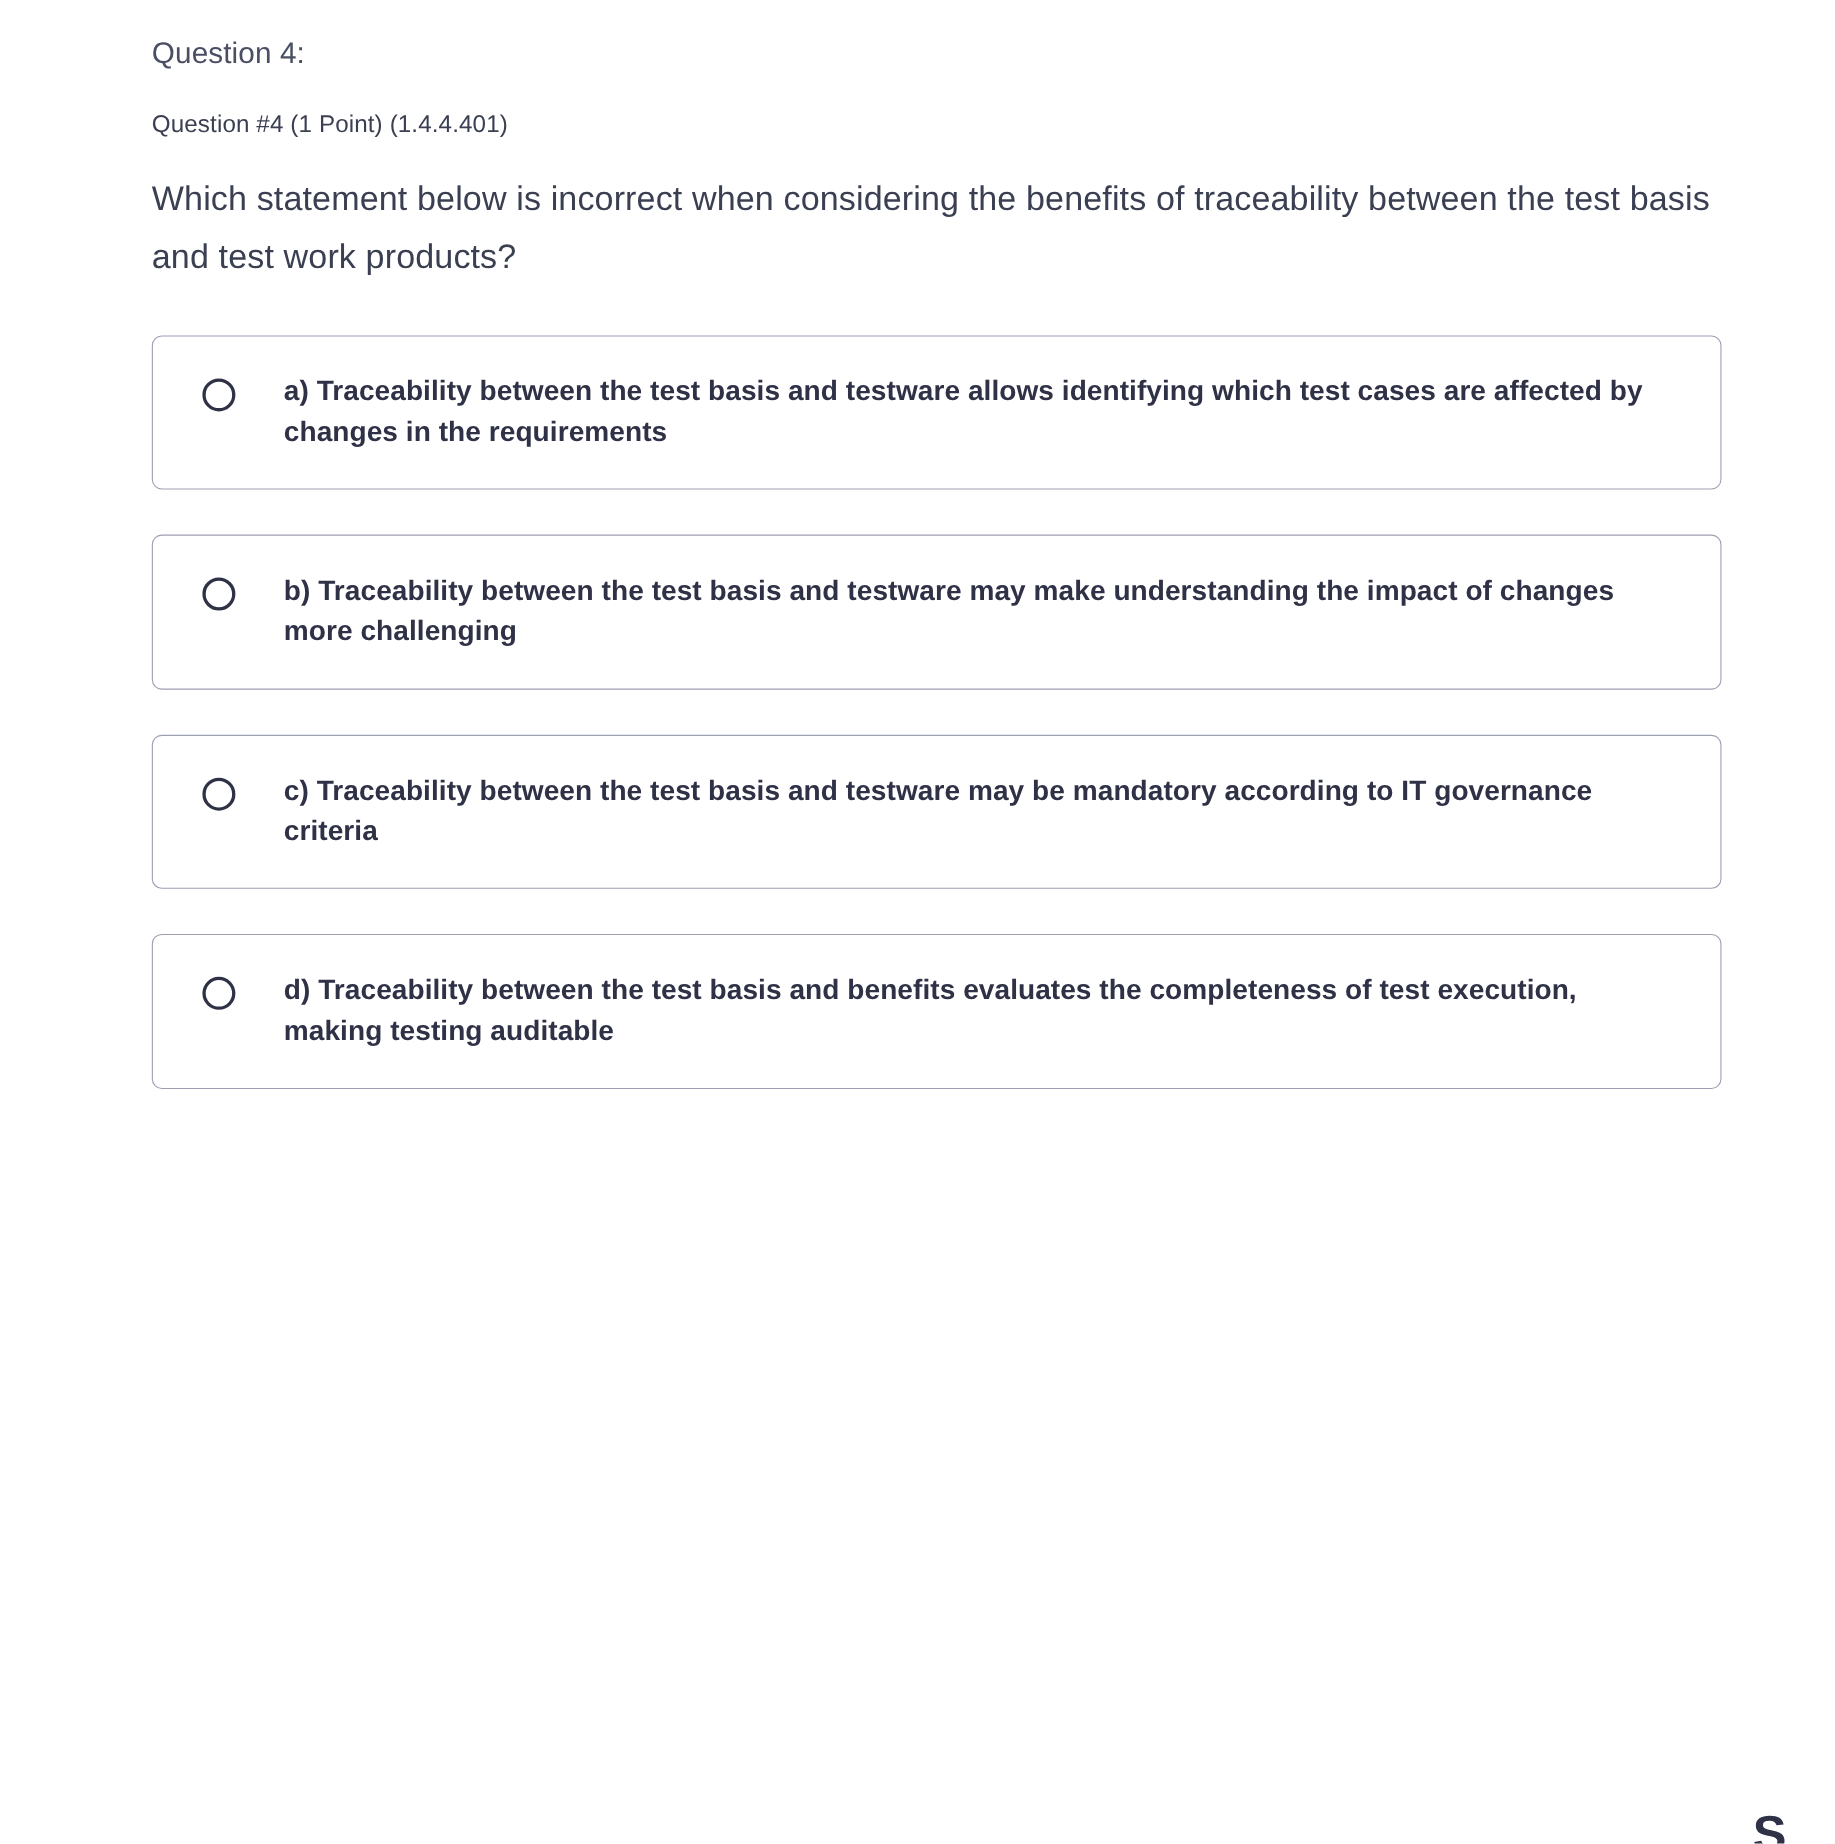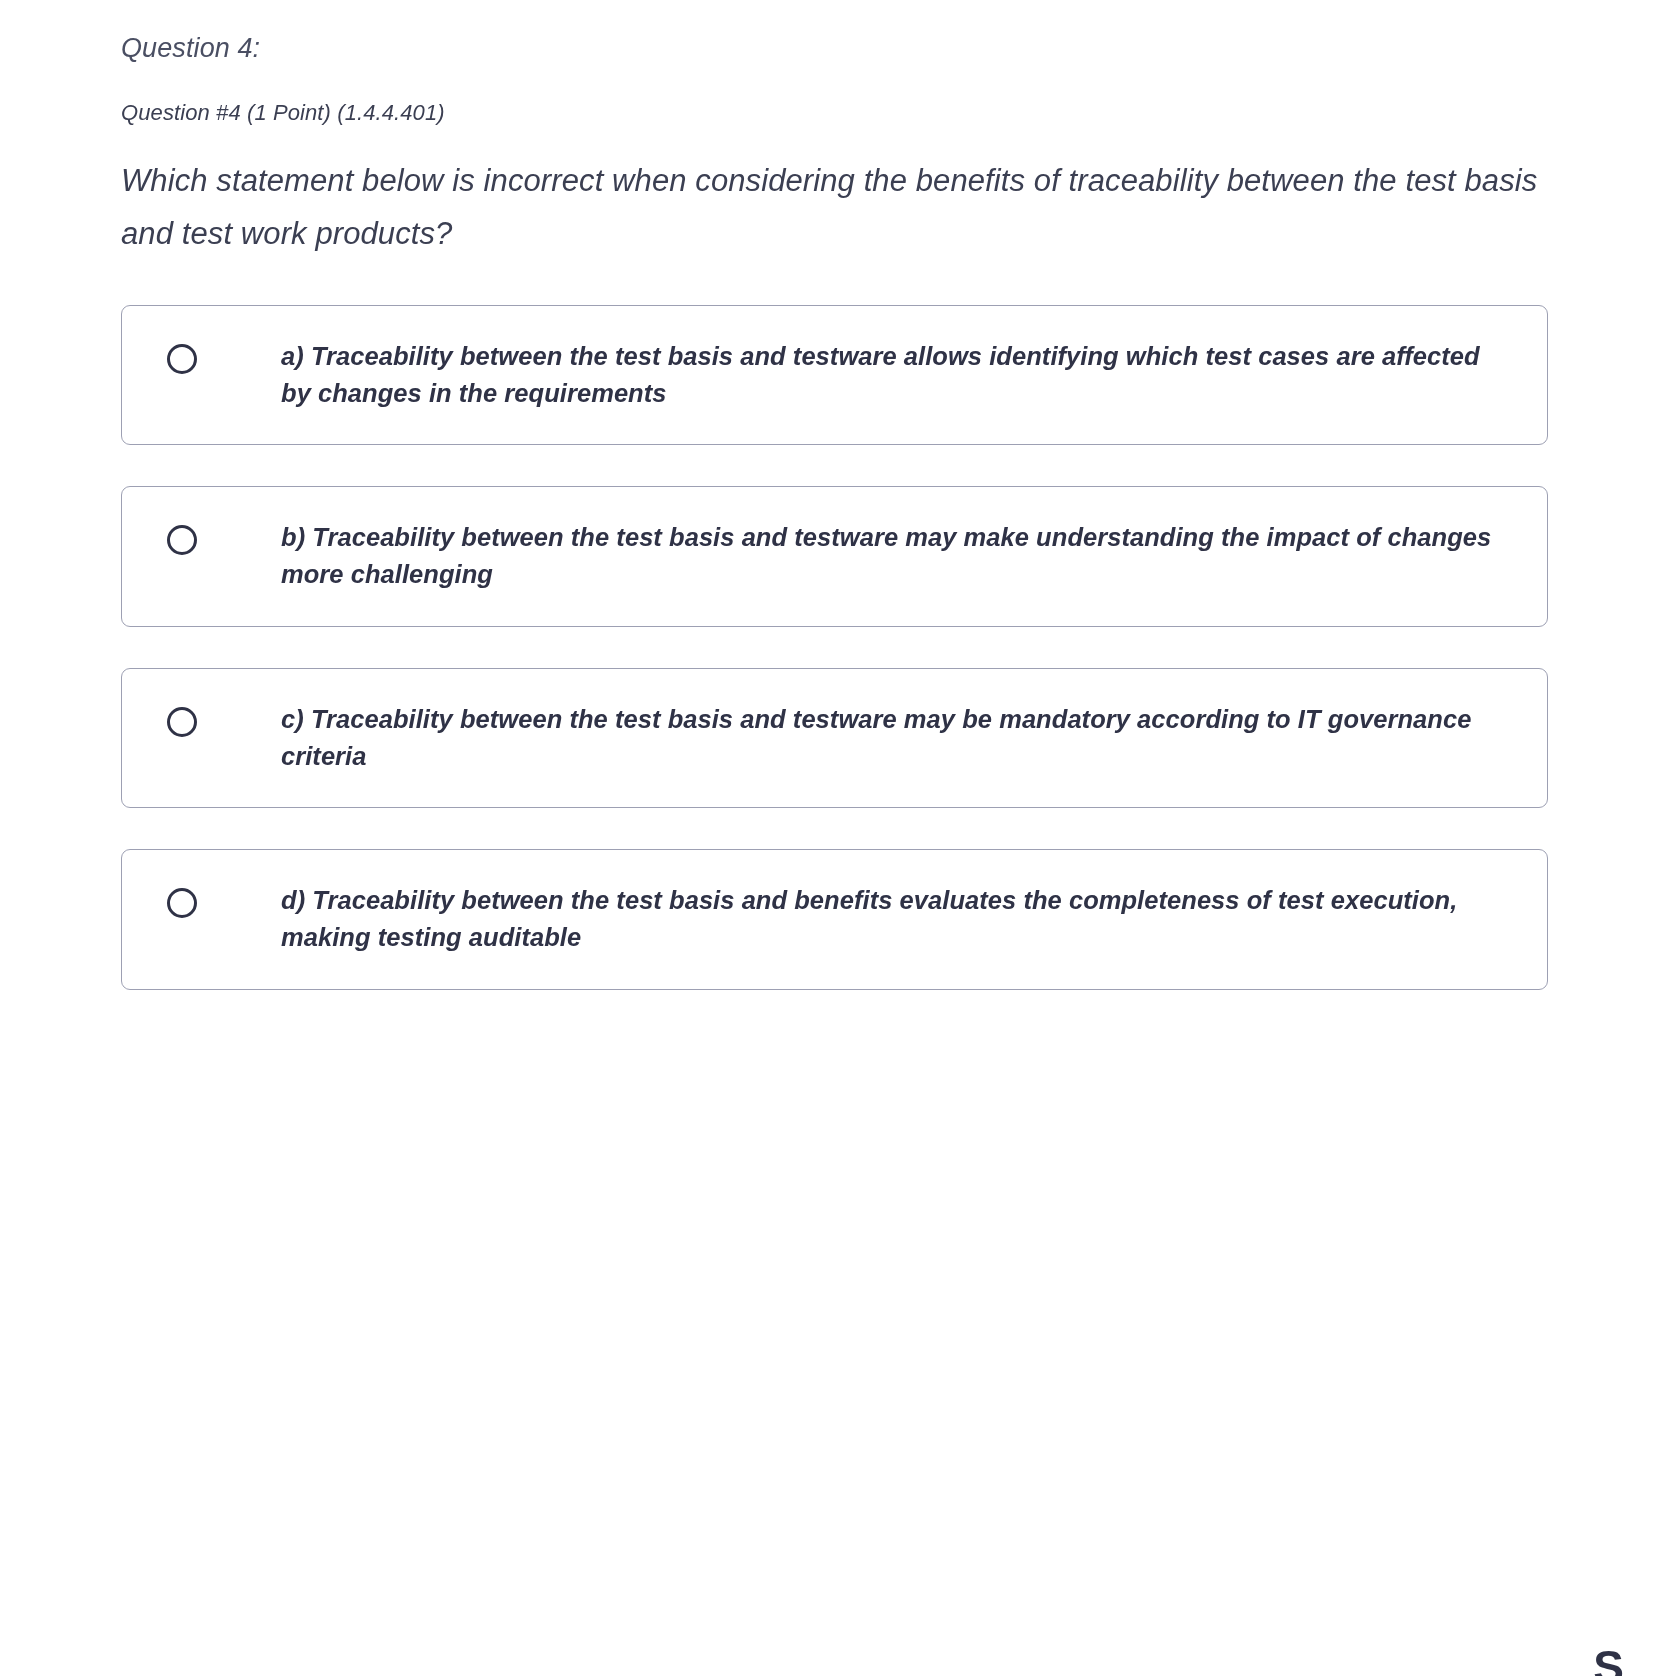--- a/index.html
+++ b/index.html
@@ -20,24 +20,23 @@
     position: absolute;
     left: 0;
     top: 0;
     width: 1668px;
     height: 1676px;
     background: #ffffff;
   }
 
   .content {
     position: absolute;
-    left: 121px;
+    left: 138px;
     top: 0;
     width: 1427px;
-    font-style: italic;
   }
 
   .q-label {
     font-size: 27px;
     line-height: 1.35;
     color: #4a4f63;
     font-weight: 400;
     letter-spacing: 0.1px;
     margin-top: 30px;
   }
@@ -69,21 +68,20 @@
     box-sizing: border-box;
     width: 1427px;
     border: 1.6px solid #9da0b3;
     border-radius: 9px;
     background: #ffffff;
     display: flex;
     align-items: flex-start;
     padding: 32px 26px 32px 28px;
     margin-bottom: 41px;
     cursor: pointer;
-    gap: 40px;
   }
 
   .radio {
     flex: 0 0 auto;
     width: 30px;
     height: 30px;
     border-radius: 50%;
     border: 3.2px solid #2f3246;
     box-sizing: border-box;
     margin-top: 6px;

